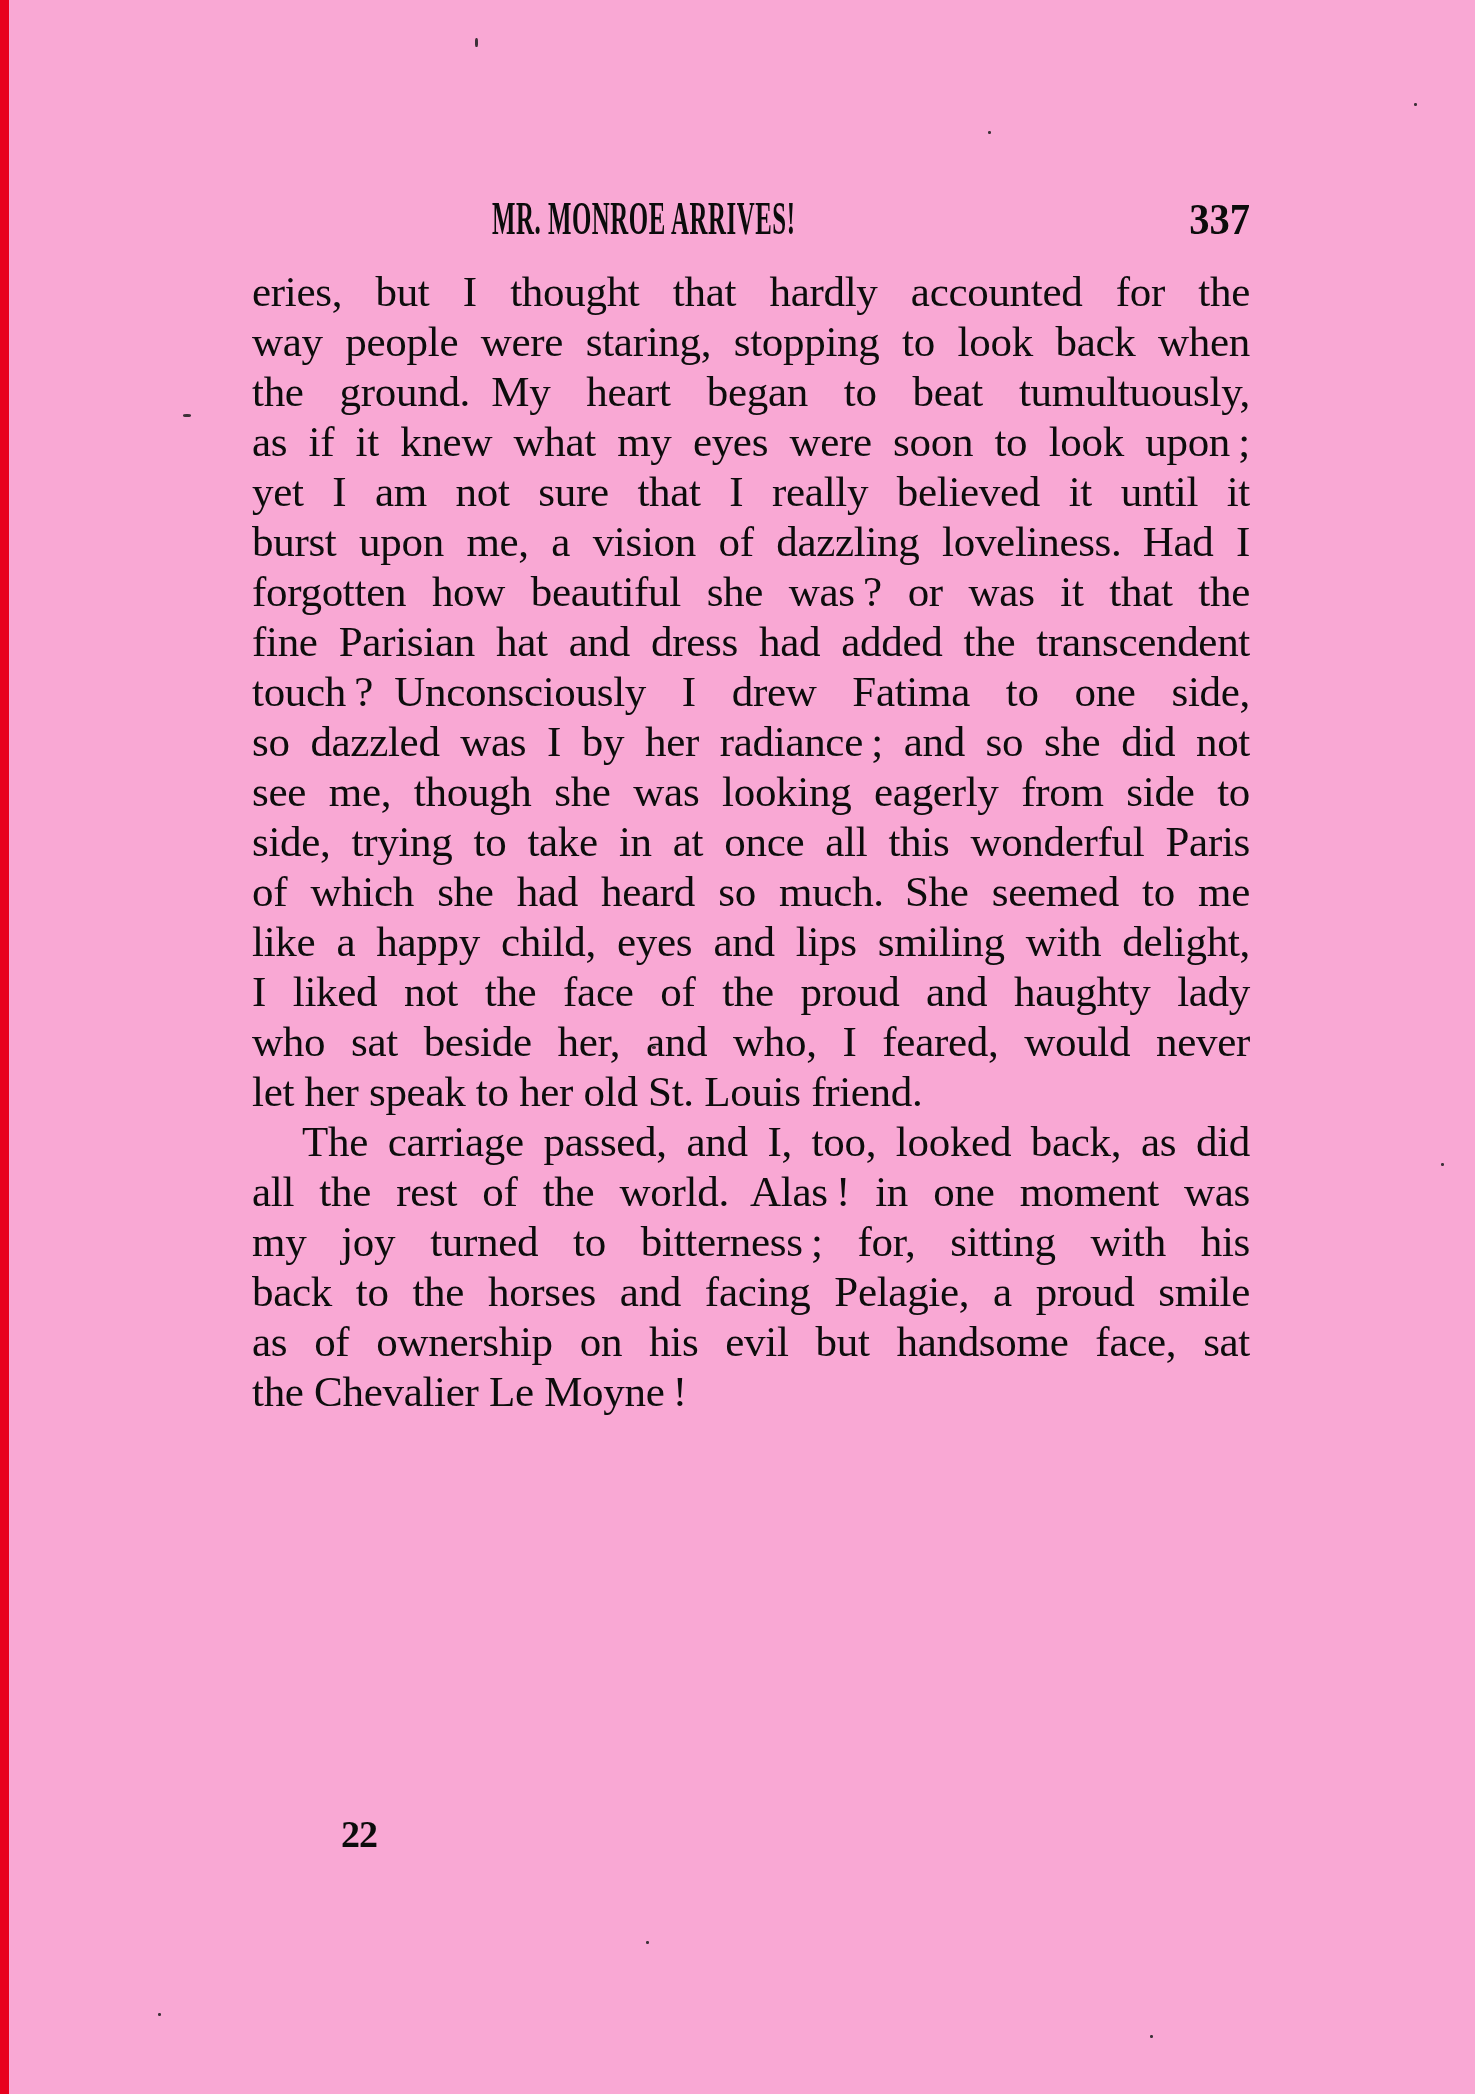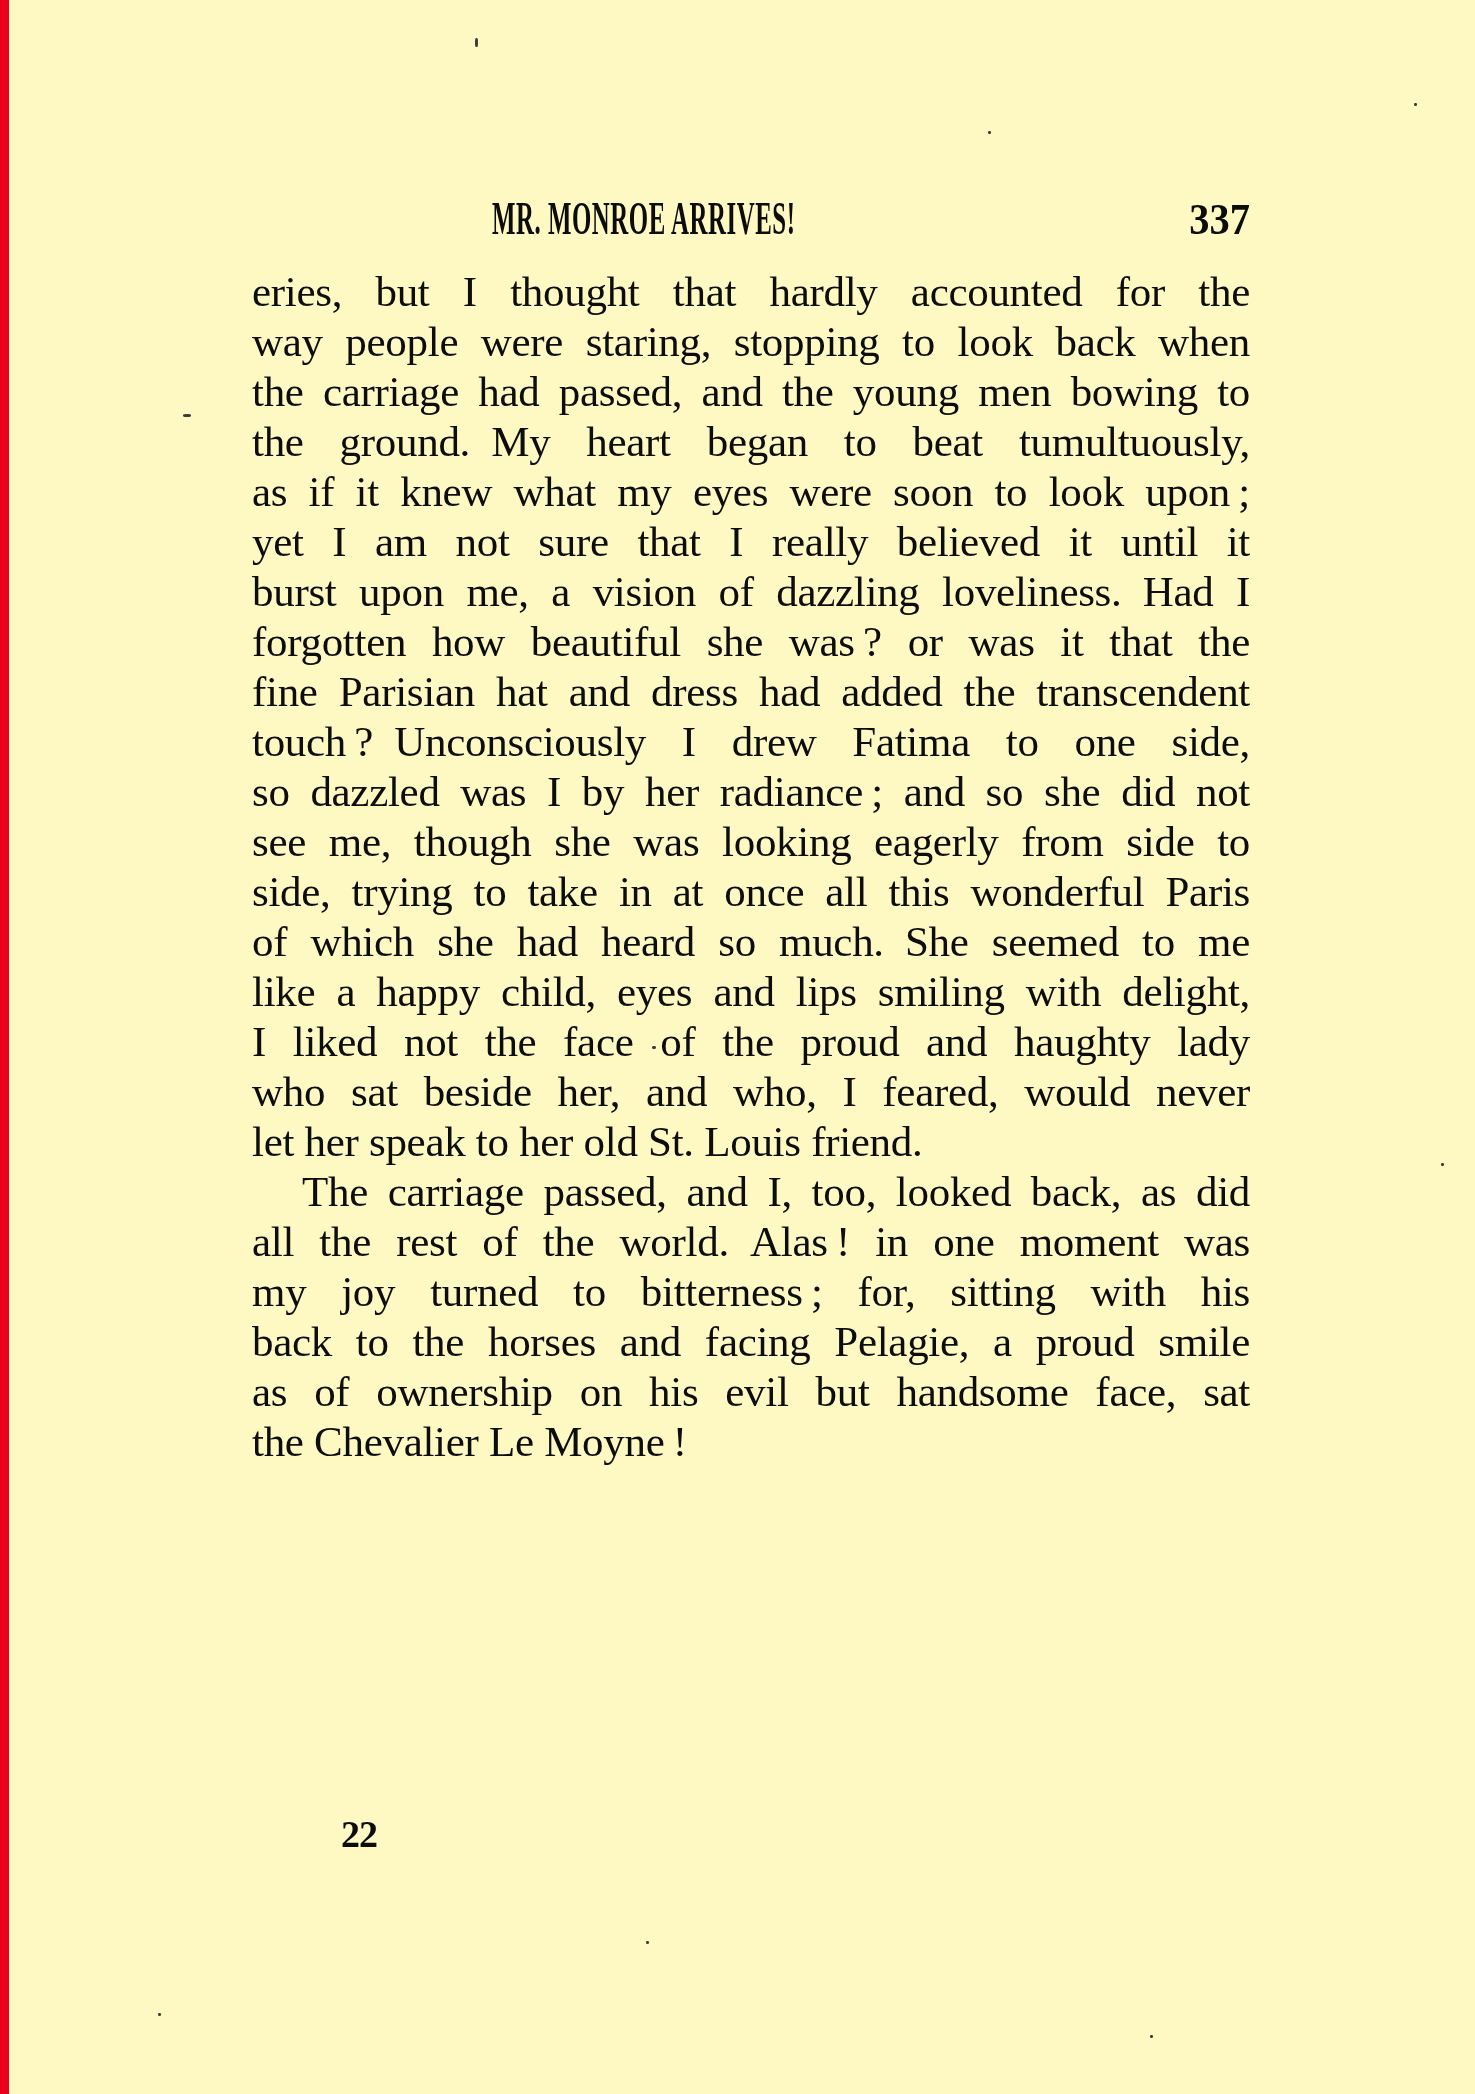--- a/index.html
+++ b/index.html
@@ -79,32 +79,31 @@
   .scan-speck {
     position: absolute;
     background: #1c1c1c;
     border-radius: 40%;
     opacity: 0.85;
   }
 </style>
 </head>
 <body>
 
-<div class="page" style="background: #fef9c3;">
+<div class="page" style="background: #f9a8d4;">
 
   <div class="scan-edge-strip" style="background: rgb(232, 0, 29);"></div>
 
   <div class="running-head-title">MR. MONROE ARRIVES!</div>
 
   <div class="running-head-pageno">337</div>
 
   <div class="body-text" id="body-text" style="color: rgb(13, 13, 13);">
       <div class="text-line">eries, but I thought that hardly accounted for the</div>
       <div class="text-line">way people were staring, stopping to look back when</div>
-      <div class="text-line">the carriage had passed, and the young men bowing to</div>
       <div class="text-line">the ground. My heart began to beat tumultuously,</div>
       <div class="text-line">as if it knew what my eyes were soon to look upon ;</div>
       <div class="text-line">yet I am not sure that I really believed it until it</div>
       <div class="text-line">burst upon me, a vision of dazzling loveliness. Had I</div>
       <div class="text-line">forgotten how beautiful she was ? or was it that the</div>
       <div class="text-line">fine Parisian hat and dress had added the transcendent</div>
       <div class="text-line">touch ? Unconsciously I drew Fatima to one side,</div>
       <div class="text-line">so dazzled was I by her radiance ; and so she did not</div>
       <div class="text-line">see me, though she was looking eagerly from side to</div>
       <div class="text-line">side, trying to take in at once all this wonderful Paris</div>

